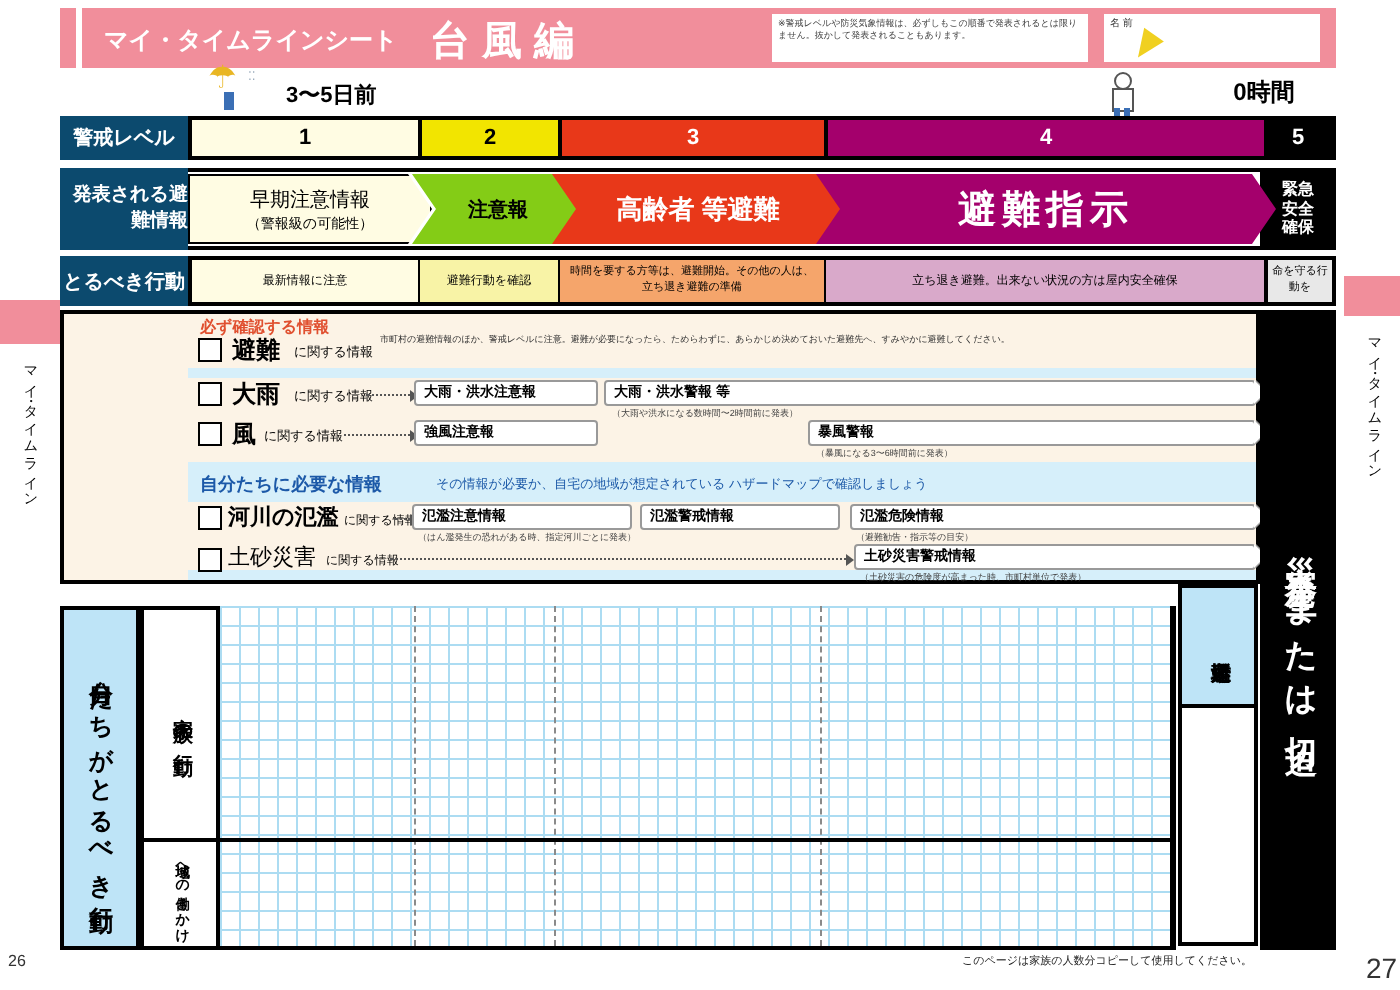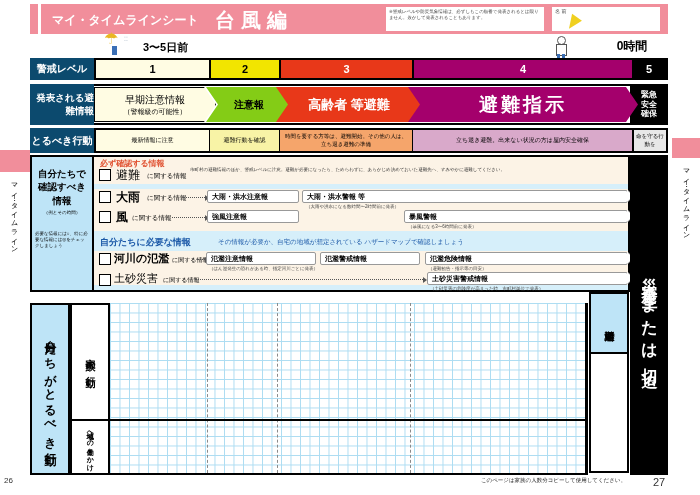--- a/index.html
+++ b/index.html
@@ -27,21 +27,21 @@
 <body>
 
 <div class="page">
 
   <div class="abs" style="left:0;top:150;width:30px;height:22px;background:#F18E9B;left:0px;top:150px;"></div>
   <div class="abs vtext" style="left:9px;top:178px;font-size:7px;color:#000;letter-spacing:1px;">マイ・タイムライン</div>
   <div class="abs" style="left:4px;top:476px;font-size:8px;color:#333;">26</div>
 
   <div class="abs" style="left:672px;top:138px;width:28px;height:20px;background:#F18E9B;"></div>
   <div class="abs vtext" style="left:681px;top:164px;font-size:7px;color:#000;letter-spacing:1px;">マイ・タイムライン</div>
-  <div class="abs" style="left:653px;top:476px;font-size:11px;color:#333;">27</div>
+  <div class="abs" style="left:683px;top:476px;font-size:14px;color:#333;">27</div>
 
   <div class="abs" style="left:30px;top:4px;width:8px;height:30px;background:#F18E9B;"></div>
   <div class="abs" style="left:41px;top:4px;width:627px;height:30px;background:#F18E9B;"></div>
   <div class="abs" style="left:52px;top:12px;font-size:12px;font-weight:bold;color:#fff;">マイ・タイムラインシート</div>
   <div class="abs" style="left:215px;top:7px;font-size:20px;font-weight:bold;color:#fff;letter-spacing:6px;">台風編</div>
   <div class="abs" style="left:386px;top:7px;width:158px;height:24px;background:#fff;box-sizing:border-box;padding:2px 3px;">
     <div class="tiny">※警戒レベルや防災気象情報は、必ずしもこの順番で発表されるとは限りません。抜かして発表されることもあります。</div>
   </div>
   <div class="abs" style="left:552px;top:7px;width:108px;height:24px;background:#fff;box-sizing:border-box;padding:1px 3px;">
     <div style="font-size:5px;color:#333;">名 前</div>
@@ -96,34 +96,29 @@
   <div class="abs bluebox" style="left:30px;top:128px;width:64px;height:25px;font-size:10px;">とるべき行動</div>
   <div class="abs rowbox" style="left:94px;top:128px;width:574px;height:25px;">
     <div class="seg" style="width:113px;background:#FFFCE3;font-size:6px;">最新情報に注意</div>
     <div class="seg" style="width:70px;background:#F8F3A6;font-size:6px;border-left:1px solid #000;">避難行動を確認</div>
     <div class="seg" style="width:133px;background:#F5A56B;font-size:5.5px;padding:0 4px;line-height:1.35;border-left:1px solid #000;">時間を要する方等は、避難開始。その他の人は、立ち退き避難の準備</div>
     <div class="seg" style="width:220px;background:#D9A9CA;font-size:6px;padding:0 6px;border-left:1px solid #000;">立ち退き避難。出来ない状況の方は屋内安全確保</div>
     <div class="seg" style="flex:1;background:#E8E8E8;font-size:5.5px;padding:0 2px;line-height:1.3;border-left:2px solid #000;">命を守る行動を</div>
   </div>
 
   <div class="abs" style="left:30px;top:155px;width:600px;height:137px;border:2px solid #000;box-sizing:border-box;background:#FCF3E6;"></div>
-  <div class="abs" style="left:30px;top:155px;width:64px;height:137px;background:#BEE4F7;border:2px solid #000;box-sizing:border-box;display:flex;flex-direction:column;align-items:center;justify-content:flex-start;padding-top:10px;">
-    <div style="font-size:9.5px;font-weight:bold;text-align:center;line-height:1.4;width:56px;">自分たちで確認すべき情報</div>
-    <div style="font-size:4.5px;margin-top:3px;">（例とその時間）</div>
-    <div style="font-size:4.5px;margin-top:16px;width:54px;text-align:left;line-height:1.4;">必要な情報には○、特に必要な情報には◎をチェックしましょう</div>
-  </div>
 
   <div class="abs" style="left:94px;top:184px;width:534px;height:5px;background:#D6EFFA;"></div>
   <div class="abs" style="left:94px;top:231px;width:534px;height:20px;background:#D6EFFA;"></div>
   <div class="abs" style="left:94px;top:285px;width:534px;height:5px;background:#D6EFFA;"></div>
 
   <div class="abs" style="left:100px;top:158px;font-size:8px;font-weight:bold;color:#E05030;">必ず確認する情報</div>
 
   <div class="checkbox" style="left:99px;top:169px;"></div>
-  <div class="abs" style="left:116px;top:167px;font-size:12px;font-weight:normal;">避難</div>
+  <div class="abs" style="left:116px;top:167px;font-size:12px;font-weight:bold;">避難</div>
   <div class="abs" style="left:147px;top:172px;font-size:6.5px;">に関する情報</div>
   <div class="abs notetext" style="left:190px;top:167px;width:340px;">市町村の避難情報のほか、警戒レベルに注意。避難が必要になったら、ためらわずに、あらかじめ決めておいた避難先へ、すみやかに避難してください。</div>
 
   <div class="checkbox" style="left:99px;top:191px;"></div>
   <div class="abs" style="left:116px;top:189px;font-size:12px;font-weight:bold;">大雨</div>
   <div class="abs" style="left:147px;top:194px;font-size:6.5px;">に関する情報</div>
   <div class="dots" style="left:183px;top:197px;width:22px;"></div>
   <div class="abar" style="left:207px;top:190px;width:92px;">大雨・洪水注意報</div>
   <div class="abar arrowend" style="left:302px;top:190px;width:326px;">大雨・洪水警報 等</div>
   <div class="abs tiny" style="left:306px;top:204px;">（大雨や洪水になる数時間〜2時間前に発表）</div>

